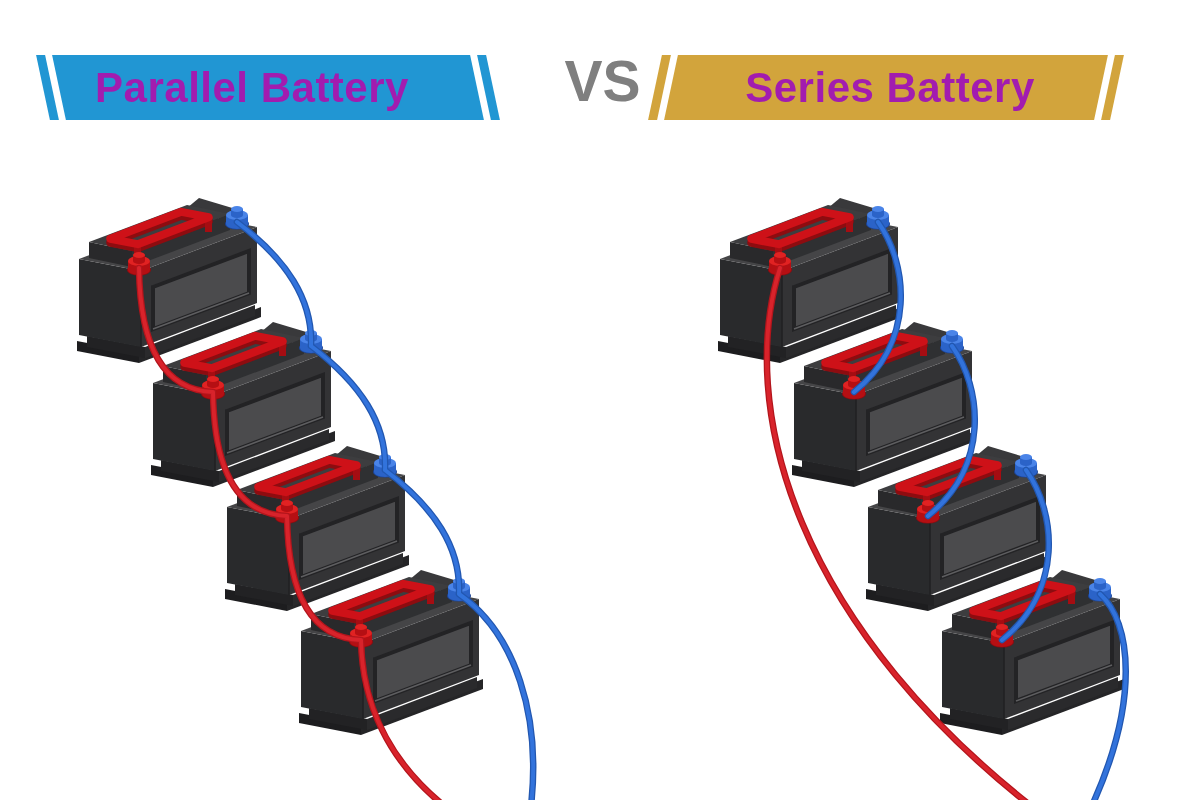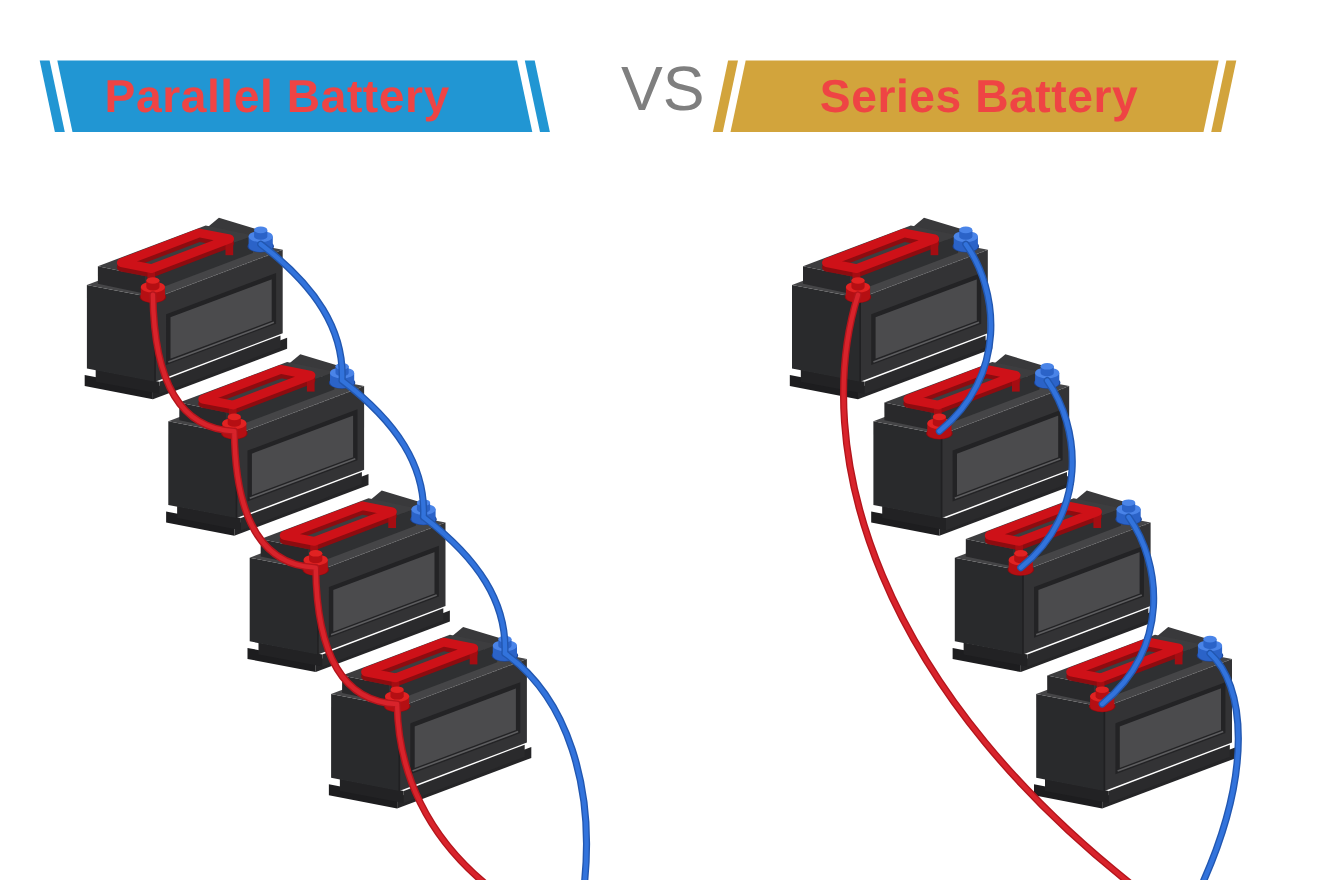--- a/index.html
+++ b/index.html
@@ -11,36 +11,36 @@
   }
   .stage{position:absolute;inset:0;width:1200px;height:800px;}
   .diagram-svg{position:absolute;left:0;top:0;}
 
   .banner{position:absolute;top:55px;height:65px;}
   .banner .bar{position:absolute;top:0;bottom:0;}
   .banner .stripe{position:absolute;top:0;bottom:0;width:9px;}
   .banner .label{
     position:absolute;inset:0;z-index:2;
     text-align:center;line-height:65px;
-    font-size:42px;font-weight:bold;color:#ef4444;
+    font-size:42px;font-weight:bold;color:#a21caf;
     letter-spacing:0.5px;white-space:nowrap;
   }
   .banner-parallel{left:36px;width:460px;}
   .banner-parallel .bar{left:23px;width:418px;transform:skewX(12deg);}
   .banner-parallel .stripe-left{left:7px;transform:skewX(12deg);}
   .banner-parallel .stripe-right{left:448px;transform:skewX(12deg);}
   .banner-parallel .label{padding-right:28px;}
   .banner-series{left:660px;width:460px;}
   .banner-series .bar{left:11px;width:430px;transform:skewX(-12deg);}
   .banner-series .stripe-left{left:-5px;transform:skewX(-12deg);}
   .banner-series .stripe-right{left:448px;transform:skewX(-12deg);}
 
   .vs{
     position:absolute;left:545px;top:48px;width:115px;
-    text-align:center;font-size:57px;font-weight:normal;
+    text-align:center;font-size:57px;font-weight:bold;
   }
 </style>
 </head>
 <body>
 
 <div class="stage">
 
   <div class="banner banner-parallel">
     <div class="stripe stripe-left" style="background: rgb(33, 150, 211);"></div>
     <div class="bar" style="background: rgb(33, 150, 211);"></div>

